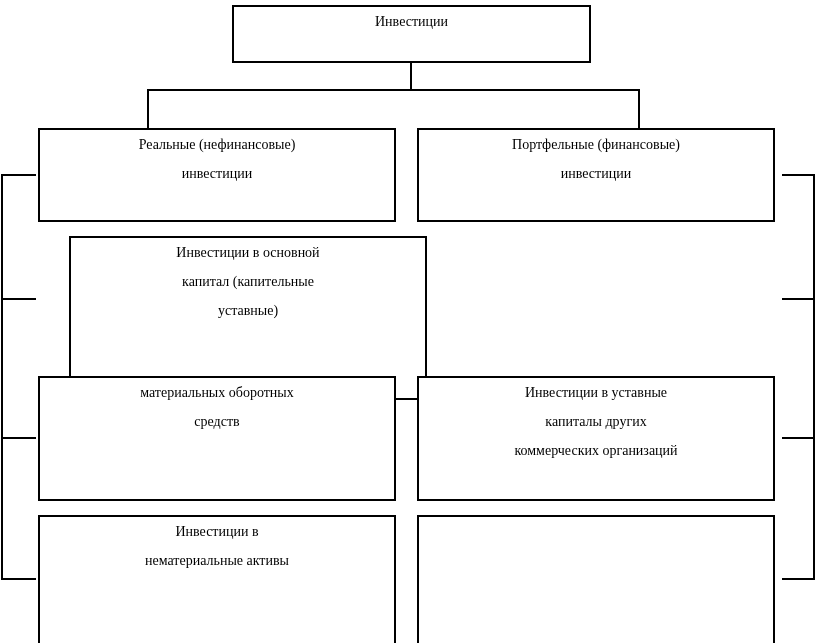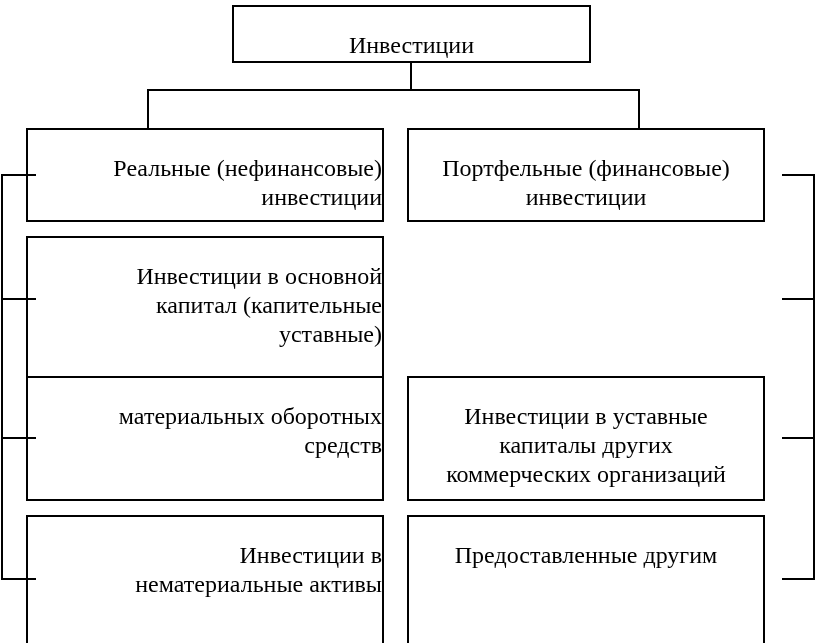--- a/index.html
+++ b/index.html
@@ -13,30 +13,30 @@
     position: relative;
     width: 818px; height: 643px;
     background: #ffffff;
     overflow: hidden;
   }
   .box {
     position: absolute;
     border: 2px solid #000000;
     background: #ffffff;
     text-align: center;
-    font-size: 24px;
+    font-size: 14px;
     line-height: 29px;
-    padding-top: 24px;
+    padding-top: 0;
   }
   .box .txt { white-space: nowrap; }
   .root-box   { left: 232px; top: 5px;   width: 359px; height: 58px; }
-  .col-left   { left: 26px;  width: 358px; text-align: right; }
-  .col-right  { left: 407px; width: 358px; }
+  .col-left   { left: 38px;  width: 358px; }
+  .col-right  { left: 417px; width: 358px; }
   .row-1 { top: 128px; height: 94px; }
-  .row-2 { top: 236px; height: 164px; }
+  .row-2 { top: 236px; height: 164px; margin-left: 31px; }
   .row-3 { top: 376px; height: 125px; }
   .row-4 { top: 515px; height: 155px; }
   .conn { position: absolute; background: #000000; }
   .c-root-stem  { left: 410px; top: 61px;  width: 2px;   height: 30px; }
   .c-top-h      { left: 147px; top: 89px;  width: 493px; height: 2px; }
   .c-drop-left  { left: 147px; top: 89px;  width: 2px;   height: 41px; }
   .c-drop-right { left: 638px; top: 89px;  width: 2px;   height: 41px; }
   .c-left-v     { left: 1px;   top: 174px; width: 2px;   height: 406px; }
   .c-left-s1    { left: 1px;   top: 174px; width: 35px;  height: 2px; }
   .c-left-s2    { left: 1px;   top: 298px; width: 35px;  height: 2px; }
@@ -79,21 +79,20 @@
     <div class="txt">Инвестиции в</div>
     <div class="txt">нематериальные активы</div>
   </div>
 
   <div class="box col-right row-3">
     <div class="txt">Инвестиции в уставные</div>
     <div class="txt">капиталы других</div>
     <div class="txt">коммерческих организаций</div>
   </div>
   <div class="box col-right row-4">
-    <div class="txt">Предоставленные другим</div>
   </div>
 
   <div class="conn c-root-stem"></div>
   <div class="conn c-top-h"></div>
   <div class="conn c-drop-left"></div>
   <div class="conn c-drop-right"></div>
 
   <div class="conn c-left-v"></div>
   <div class="conn c-left-s1"></div>
   <div class="conn c-left-s2"></div>

